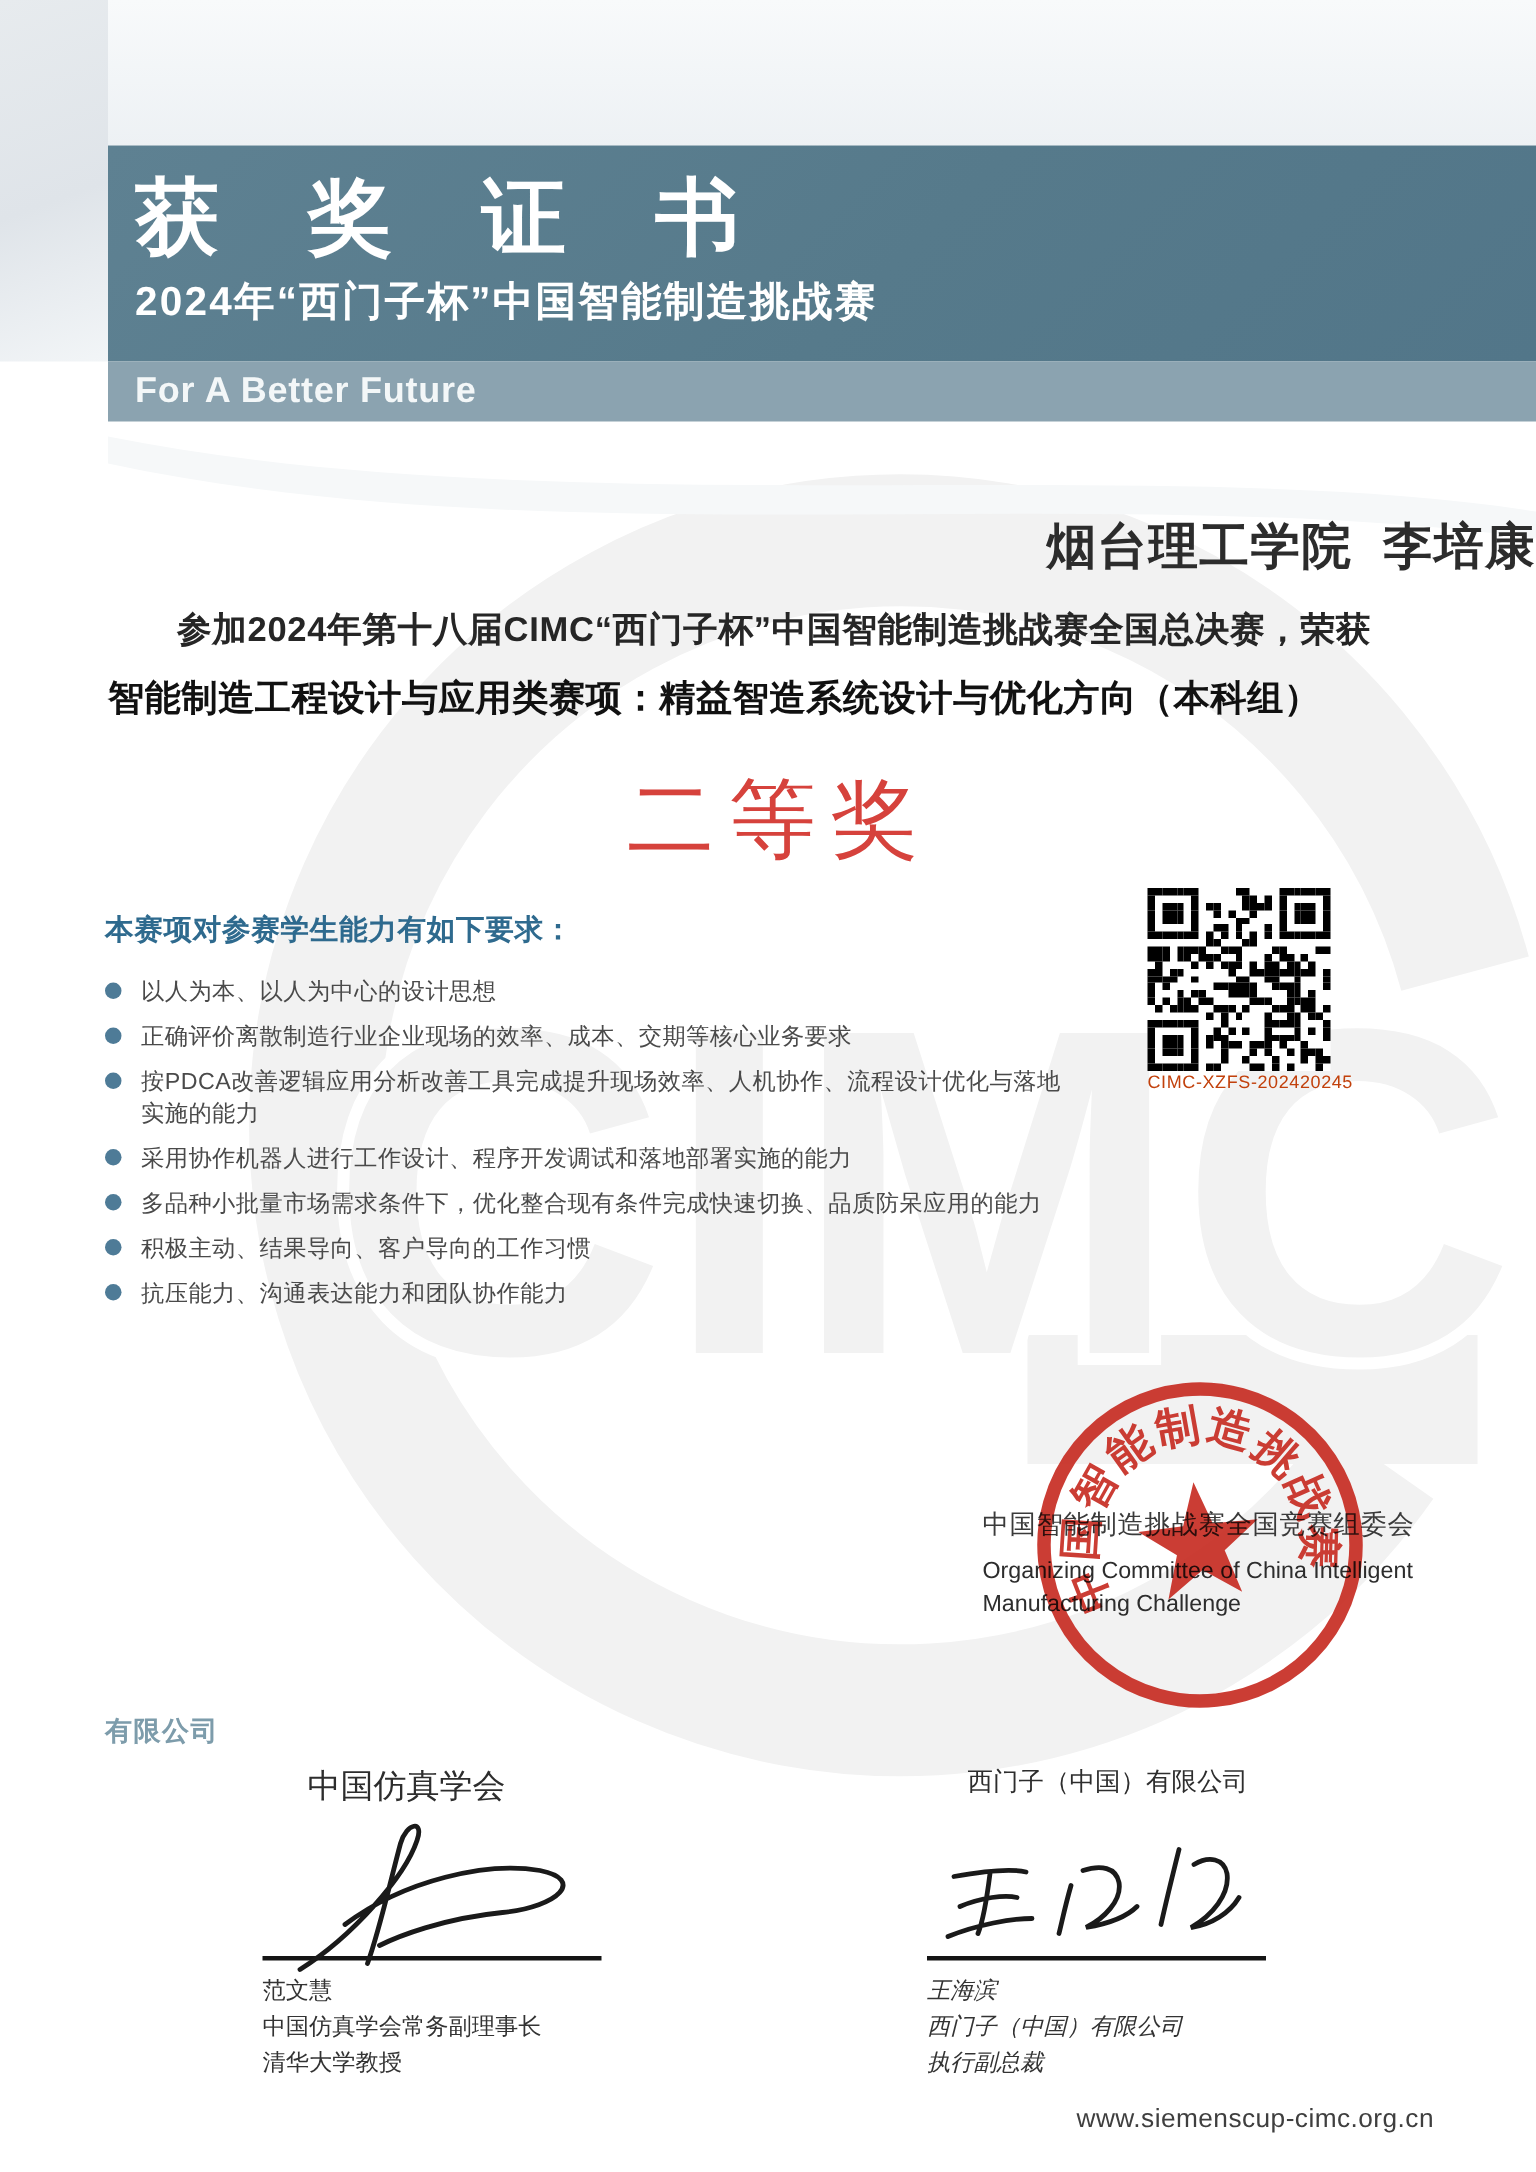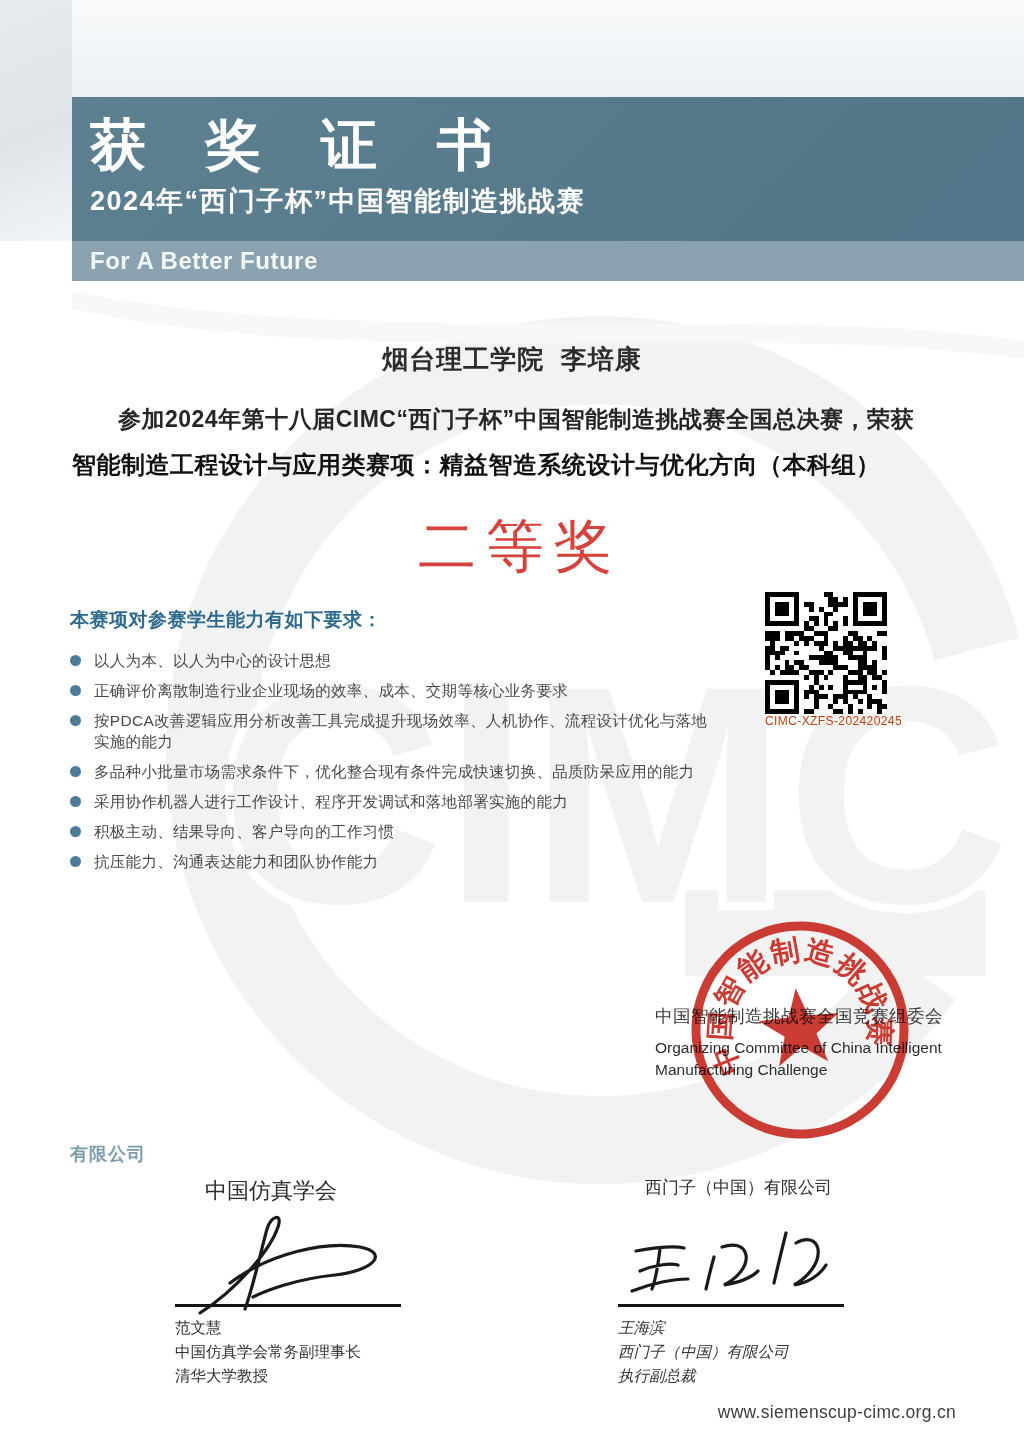--- a/index.html
+++ b/index.html
@@ -35,22 +35,22 @@
     background:#8ba3b0; color:#f3f7f8; display:flex; align-items:center;
     padding-left:18px;
   }
   .band-light .slogan { font-size:24px; font-weight:bold; letter-spacing:0.5px; }
   
   .watermark { position:absolute; left:120px; top:280px; z-index:0; pointer-events:none; }
   .swoosh { position:absolute; left:72px; top:281px; z-index:0; pointer-events:none; }
   
   .content { position:absolute; left:0; top:0; width:1024px; height:1448px; z-index:1; }
   .recipient-line {
-    position:absolute; left:0; top:342px; width:1024px; text-align:center;
-    font-size:26px; font-weight:bold; color:#2c2c2c; white-space:pre; letter-spacing:1px;
+    position:absolute; left:0; top:342px; width:1024px; text-align:right;
+    font-size:33px; font-weight:bold; color:#2c2c2c; white-space:pre; letter-spacing:1px;
   }
   .para1 {
     position:absolute; left:72px; top:404px; width:890px;
     font-size:23px; font-weight:600; color:#262626; text-indent:2em; letter-spacing:0.5px;
   }
   .para2 {
     position:absolute; left:72px; top:449px; width:900px;
     font-size:24px; font-weight:800; color:#111111; letter-spacing:0.5px;
   }
   .award-line {
@@ -136,22 +136,22 @@
     <div class="para2">智能制造工程设计与应用类赛项：精益智造系统设计与优化方向（本科组）</div>
 
     <div class="award-line">二等奖</div>
 
     <div class="requirements">
       <div class="req-heading">本赛项对参赛学生能力有如下要求：</div>
       <ul>
         <li>以人为本、以人为中心的设计思想</li>
         <li>正确评价离散制造行业企业现场的效率、成本、交期等核心业务要求</li>
         <li>按PDCA改善逻辑应用分析改善工具完成提升现场效率、人机协作、流程设计优化与落地实施的能力</li>
+        <li>采用协作机器人进行工作设计、程序开发调试和落地部署实施的能力</li>
         <li>多品种小批量市场需求条件下，优化整合现有条件完成快速切换、品质防呆应用的能力</li>
-        <li>采用协作机器人进行工作设计、程序开发调试和落地部署实施的能力</li>
         <li>积极主动、结果导向、客户导向的工作习惯</li>
         <li>抗压能力、沟通表达能力和团队协作能力</li>
       </ul>
     </div>
 
     <div class="qr-block">
       <div class="qr-grid">
           <div class="b"></div>
           <div class="b"></div>
           <div class="b"></div>

